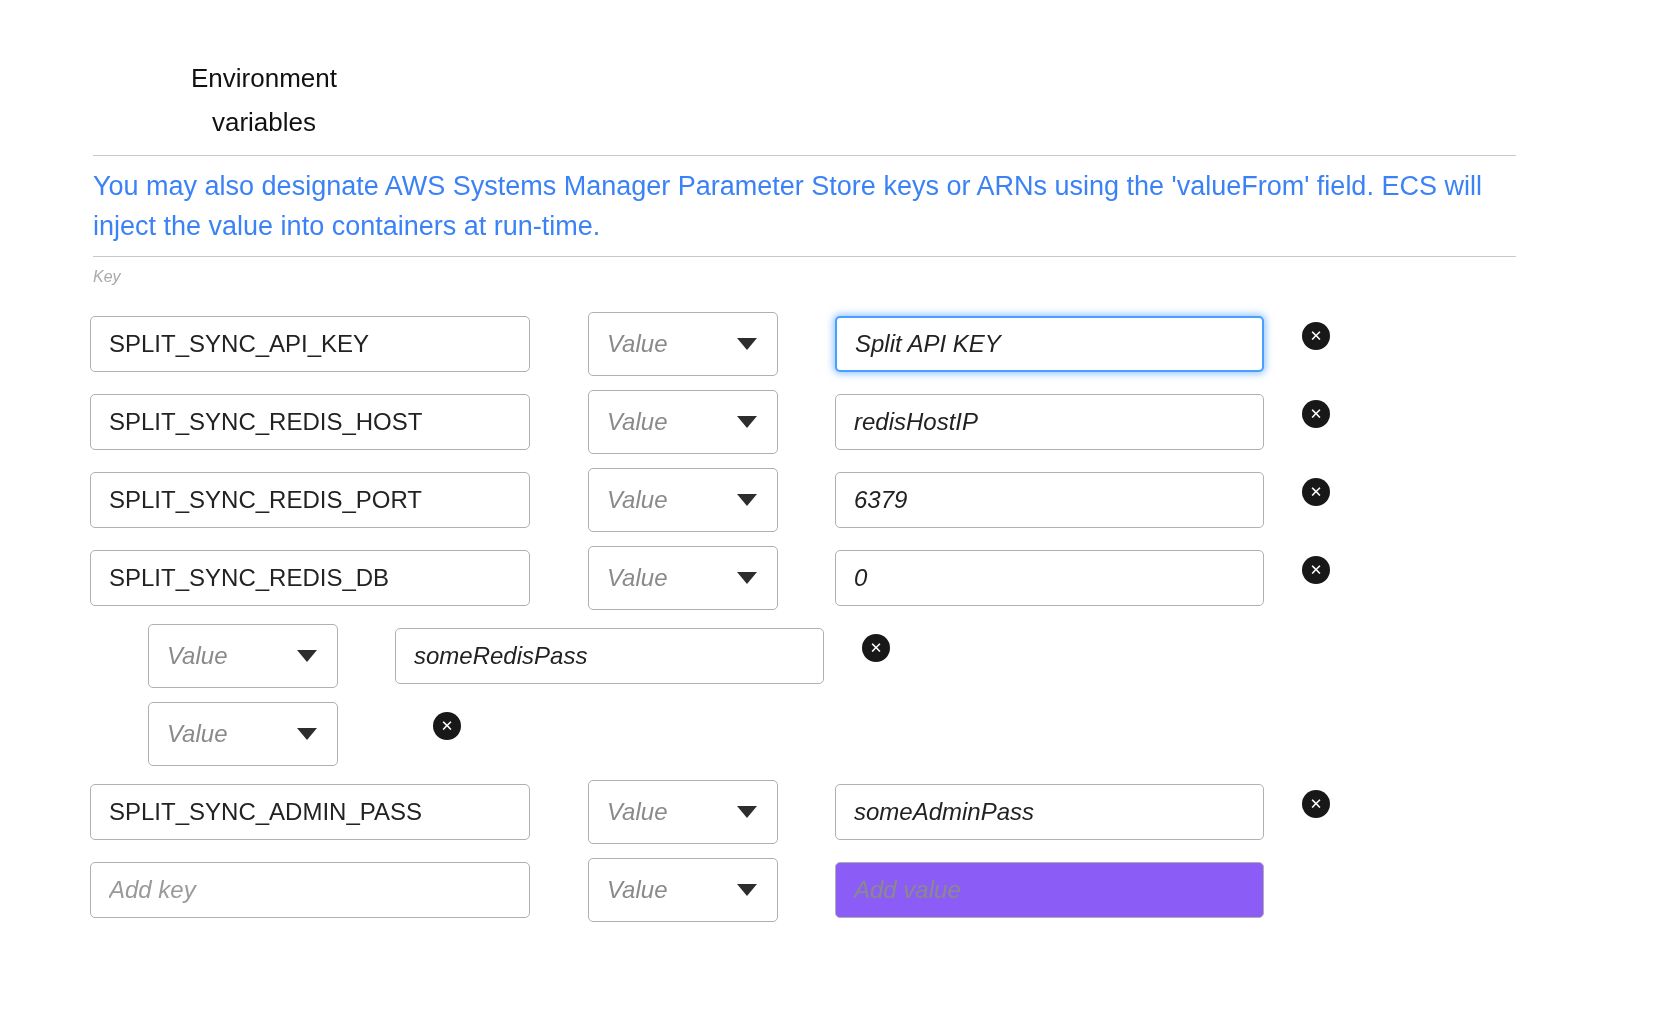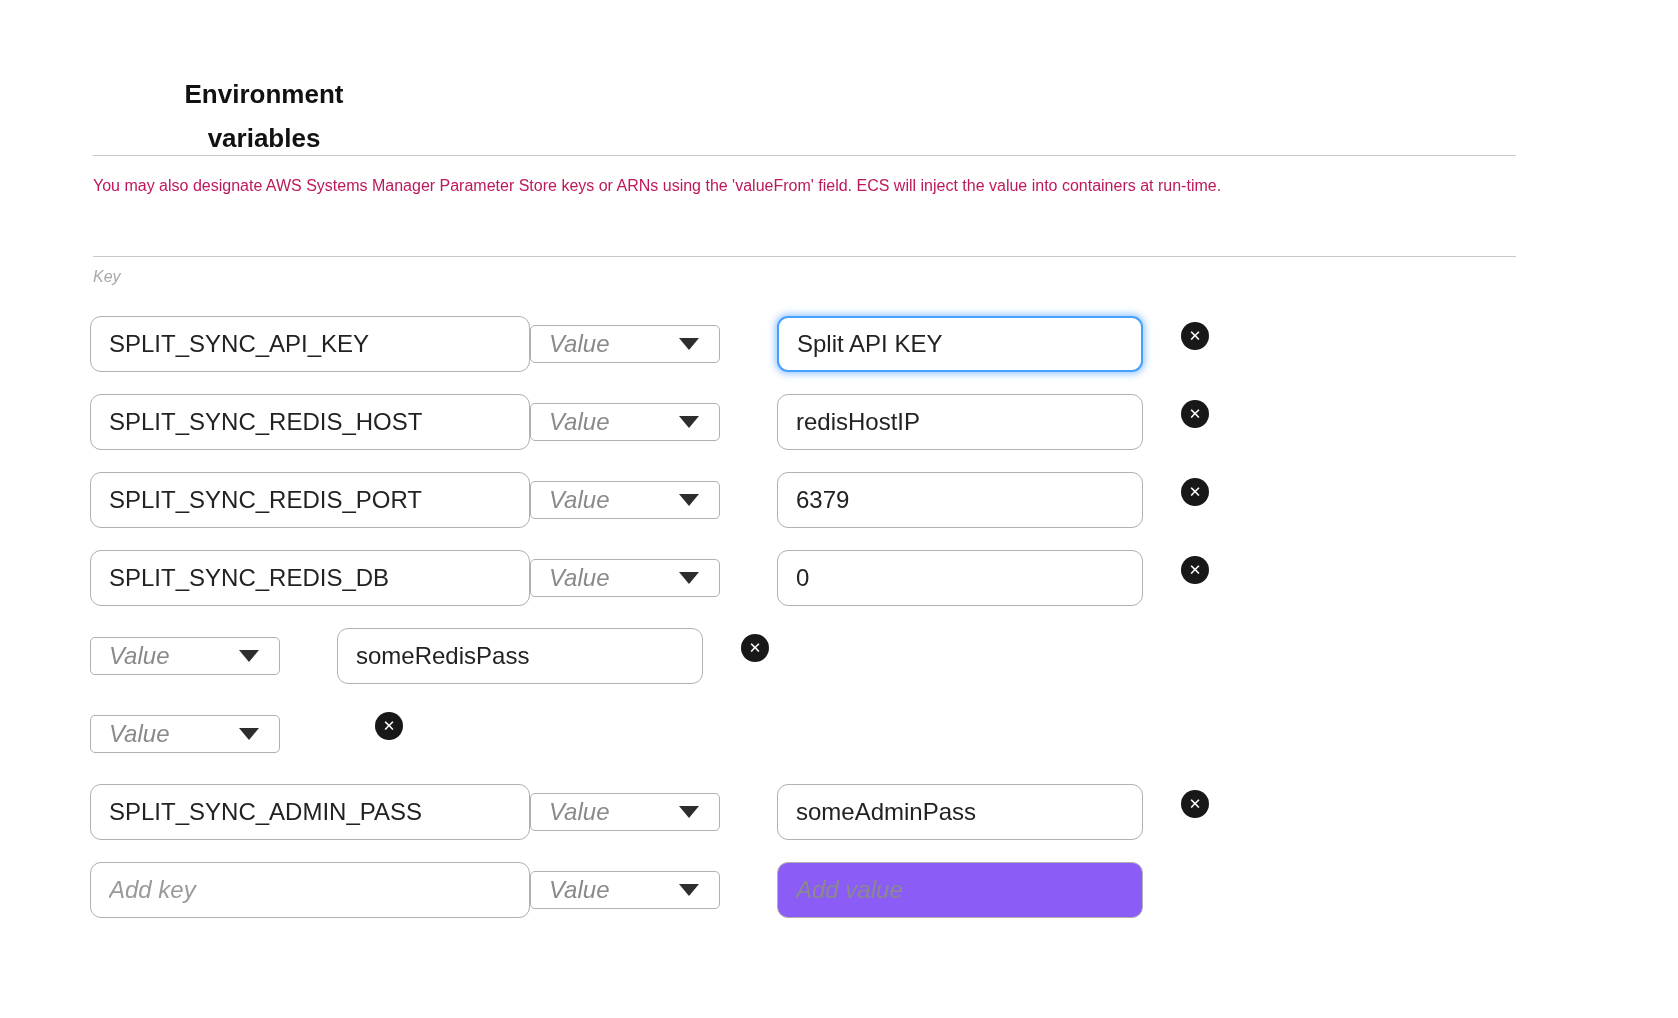--- a/index.html
+++ b/index.html
@@ -14,44 +14,43 @@
     overflow: hidden;
   }
 
   .section-label {
     position: absolute;
     left: 178px;
     top: 56px;
     width: 172px;
     text-align: center;
     font-size: 26px;
-    font-weight: bold;
+    font-weight: normal;
     color: #111;
     line-height: 44px;
-    margin-top: 16px;
   }
 
   .divider {
     position: absolute;
     left: 93px;
     width: 1423px;
     height: 0;
     border-top: 1px solid #c9c9c9;
   }
   .divider-top { top: 155px; }
   .divider-mid { top: 256px; }
 
   .description {
     position: absolute;
     left: 93px;
     top: 166px;
     width: 1425px;
-    font-size: 16px;
+    font-size: 27px;
     line-height: 40px;
-    color: #be185d;
+    color: #3b82f6;
   }
 
   .key-header {
     position: absolute;
     left: 93px;
     top: 268px;
     font-size: 16px;
     font-style: italic;
     color: #a9a9a9;
   }
@@ -65,30 +64,30 @@
   .env-row {
     display: flex;
     align-items: center;
     height: 56px;
     margin-bottom: 22px;
   }
 
   .text-input {
     height: 56px;
     border: 1px solid #b0b0b0;
-    border-radius: 11px;
+    border-radius: 5px;
     background: #fff;
     font-family: "Liberation Sans", sans-serif;
     font-size: 24px;
     color: #222;
     padding: 16px 18px;
     outline: none;
   }
   .key-input { width: 440px; }
-  .value-input { width: 366px; }
+  .value-input { width: 429px; font-style: italic; }
 
   .text-input::placeholder {
     color: #9a9a9a;
     font-style: italic;
     opacity: 1;
   }
 
   .value-input.focused {
     border: 2px solid #47a0fd;
     box-shadow: 0 0 7px 2px rgba(66, 153, 253, 0.55);
@@ -97,28 +96,29 @@
   .value-input.disabled-look {
     background: #8b5cf6;
     border-color: #b0b0b0;
   }
   .value-input.disabled-look::placeholder {
     color: #8a8a8a;
   }
 
   .type-select {
     width: 190px;
-    height: 38px;
+    height: 64px;
     border: 1px solid #b0b0b0;
     border-radius: 5px;
     background: #fff;
     display: flex;
     align-items: center;
     justify-content: space-between;
     padding: 0 20px 0 18px;
+    margin-left: 58px;
     margin-right: 57px;
     cursor: pointer;
   }
   .type-select-label {
     font-size: 24px;
     font-style: italic;
     color: #8a8a8a;
   }
   .caret-down {
     width: 0;

